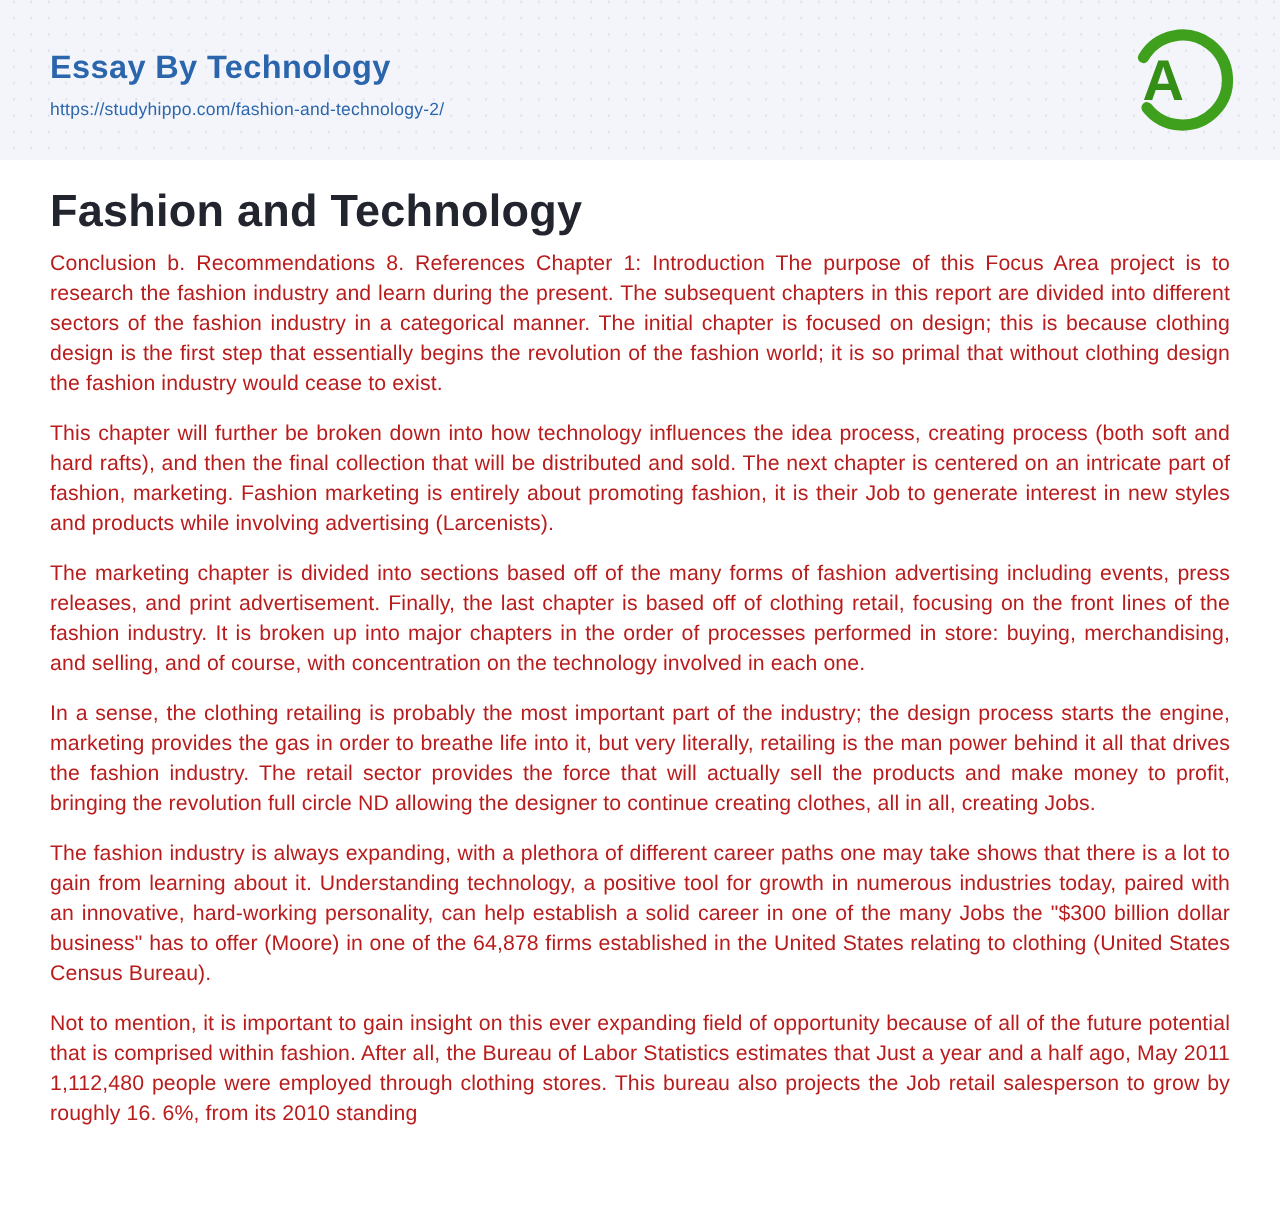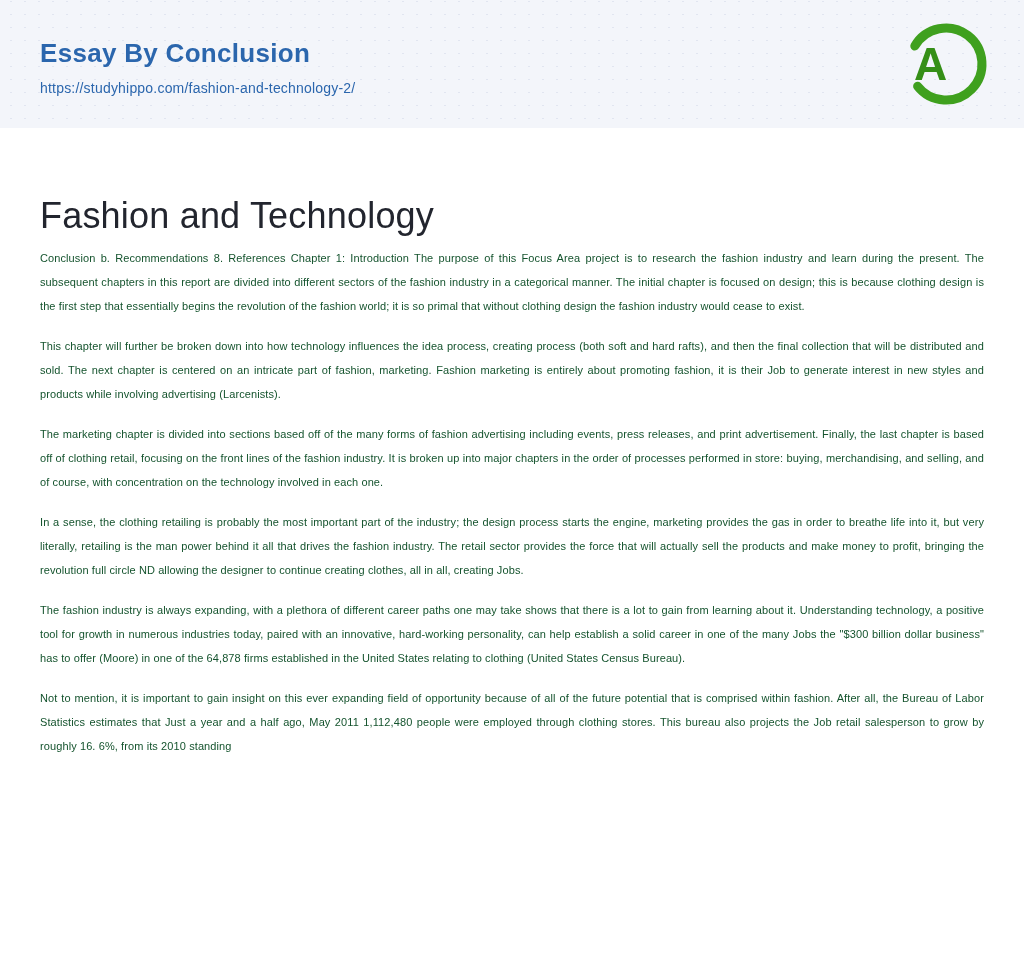--- a/index.html
+++ b/index.html
@@ -48,41 +48,40 @@
     font-weight: 700;
     font-size: 46px;
     fill: #358f17;
   }
   .essay {
     padding: 20px 40px 0 40px;
   }
   .essay-title {
     color: #22252e;
     font-size: 36px;
-    font-weight: 400;
+    font-weight: 700;
     letter-spacing: 0.2px;
     line-height: 42px;
     margin-bottom: 9px;
-    margin-top: 47px;
   }
   .essay p {
-    color: #14532d;
-    font-size: 11px;
+    color: #b91c1c;
+    font-size: 17px;
     line-height: 24px;
     letter-spacing: 0.1px;
     text-align: justify;
     margin-bottom: 16px;
   }
 </style>
 </head>
 <body>
 
 <header class="page-header">
   <div class="header-text">
-    <div class="byline">Essay By Conclusion</div>
+    <div class="byline">Essay By Technology</div>
     <a class="source-url">https://studyhippo.com/fashion-and-technology-2/</a>
   </div>
   <div class="logo">
     <svg viewBox="0 0 88 88">
       <path class="arc" d="M 14.8 26 A 36 36 0 1 1 17.6 66.2"></path>
       <text class="letter" x="14" y="60">A</text>
     </svg>
   </div>
 </header>
 

